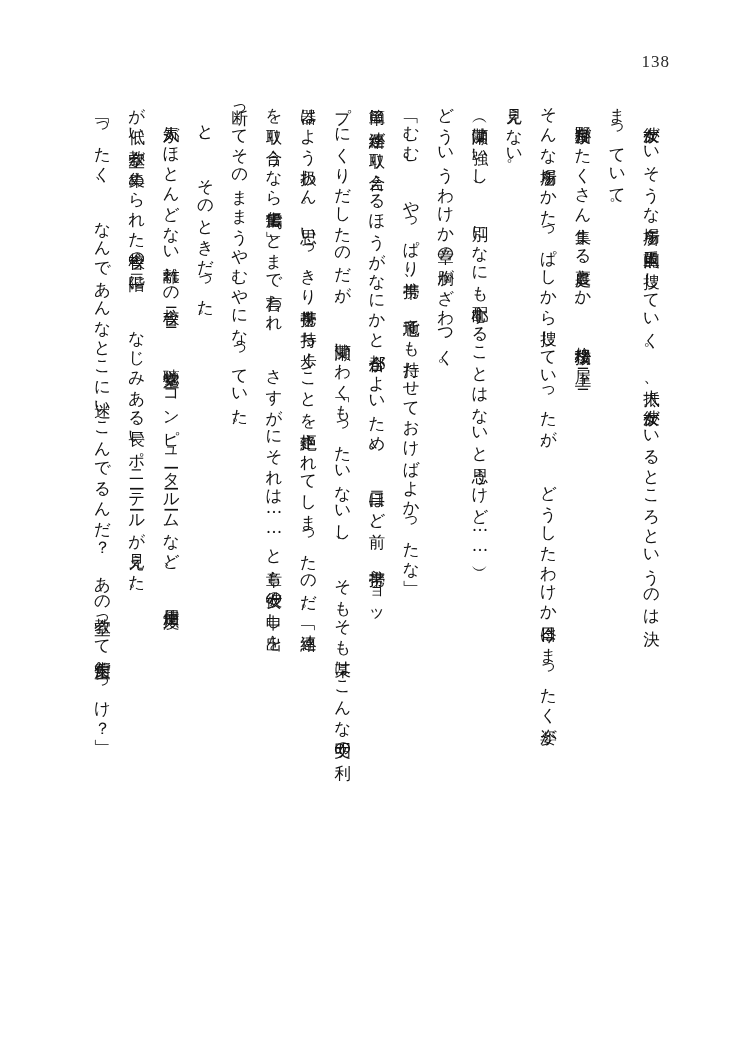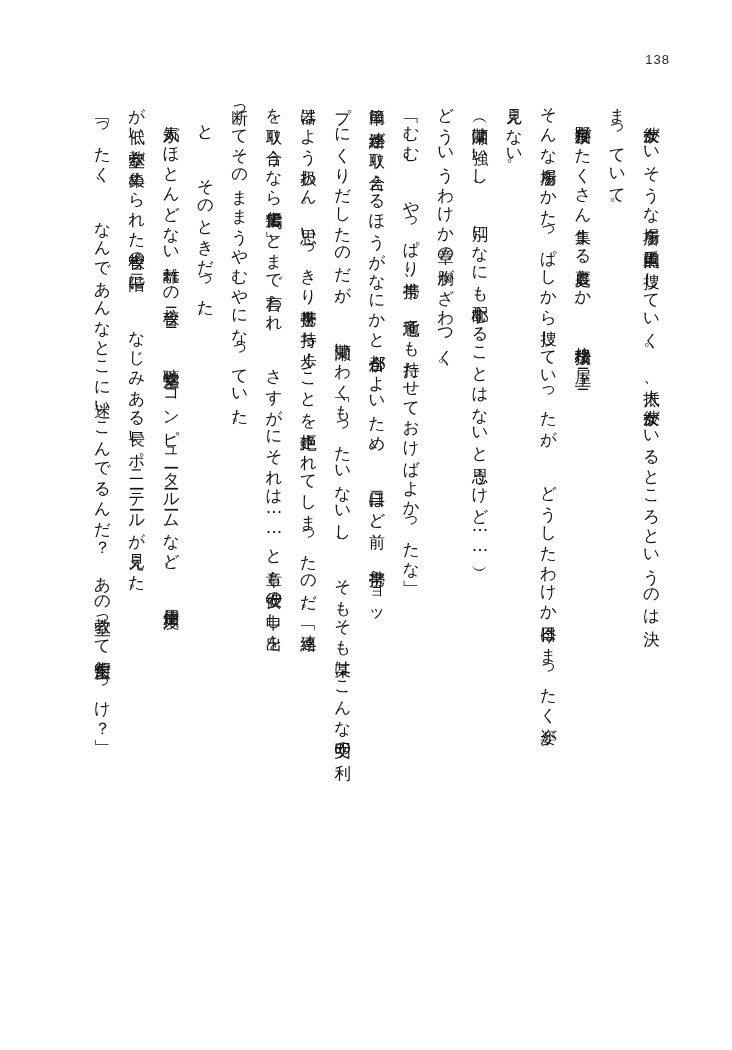--- a/index.html
+++ b/index.html
@@ -17,22 +17,22 @@
   .page {
     position: relative;
     width: 732px;
     height: 1050px;
     background: #ffffff;
   }
   .page-number {
     position: absolute;
     top: 52px;
     right: 62px;
-    font-family: Liberation Sans, sans-serif;
-    font-size: 13px;
+    font-family: Liberation Serif, serif;
+    font-size: 17px;
     letter-spacing: 1px;
     color: #2a2a2a;
   }
   .text-block {
     position: absolute;
     top: 96px;
     right: 64px;
     left: 78px;
     height: 855px;
     writing-mode: vertical-rl;

